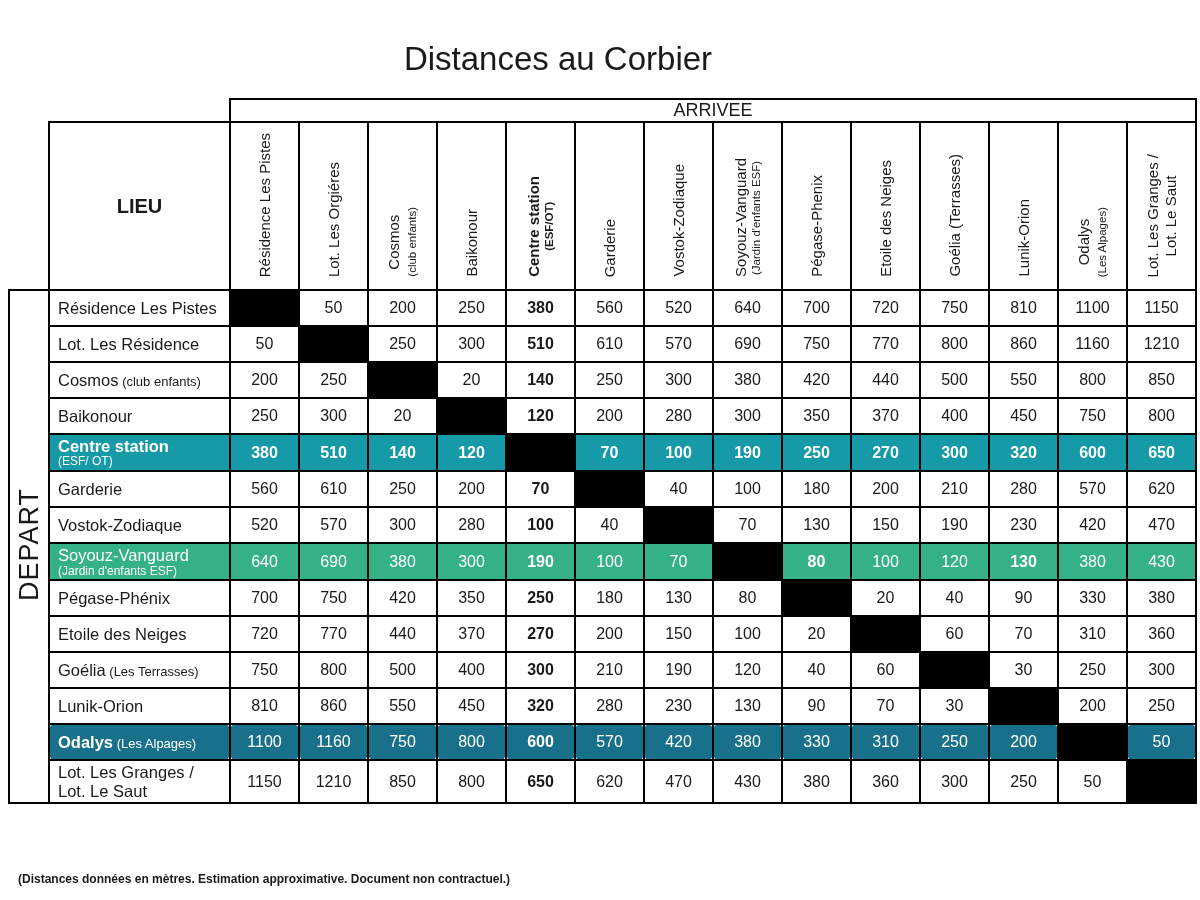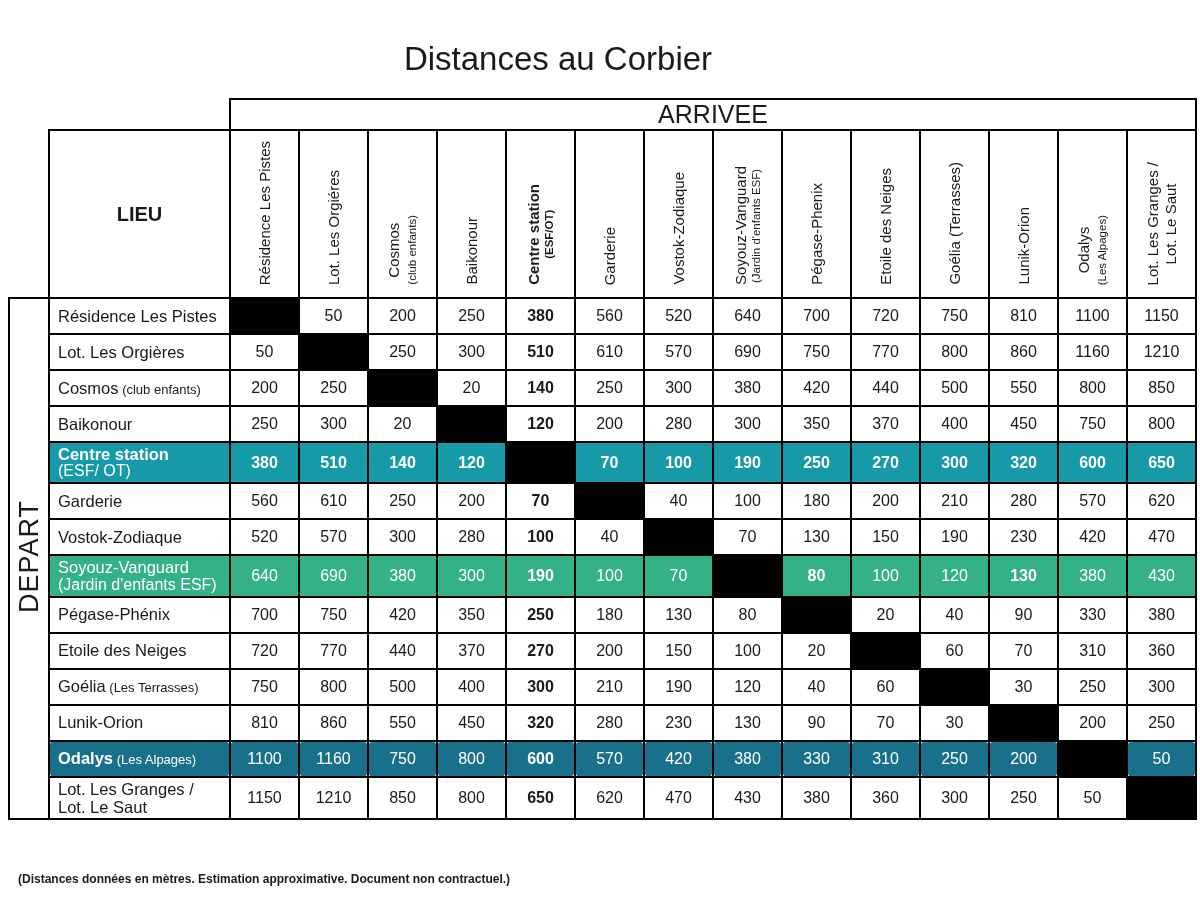--- a/index.html
+++ b/index.html
@@ -8,37 +8,37 @@
     font-family:"Liberation Sans", sans-serif; color:#1a1a1a; overflow:hidden;
   }
   .title {
     position:absolute; top:40px; left:0; width:1116px;
     text-align:center; font-size:33px; color:#1a1a1a;
   }
   table.dist { position:absolute; left:8px; top:98px; border-collapse:collapse; table-layout:fixed; }
   .c-depart { width:40px; } .c-label { width:181px; } .c-data { width:69px; }
   td, th { border:2px solid #000; padding:0; box-sizing:border-box; }
   td.no-border { border:none; }
-  td.arrivee { height:16px; text-align:center; font-size:25px; font-weight:normal; }
+  td.arrivee { height:16px; text-align:center; font-size:18px; font-weight:normal; }
   th.lieu { text-align:center; vertical-align:middle; font-size:20px; font-weight:bold; }
   th.col-head { height:168px; vertical-align:bottom; text-align:center; padding-bottom:8px; font-weight:normal; }
   .vert {
     display:inline-block; writing-mode:vertical-rl; transform:rotate(180deg);
     font-size:15px; line-height:1.18; white-space:nowrap;
   }
   .vert .line { display:block; }
   .vert .small { font-size:11.5px; }
   .vert.bold { font-weight:bold; }
   td.depart { vertical-align:middle; text-align:center; }
   .vert-depart {
     display:inline-block; writing-mode:vertical-rl; transform:rotate(180deg);
     font-size:27px; letter-spacing:1px;
   }
   td.row-label { height:36px; text-align:left; vertical-align:middle; padding:2px 4px 2px 8px; font-size:16.5px; line-height:1.12; }
-  td.row-label .sub-line { display:block; font-size:16px; line-height:1.05; }
+  td.row-label .sub-line { display:block; font-size:12px; line-height:1.05; }
   td.row-label .second-line { display:block; font-size:16.5px; line-height:1.12; }
   td.row-label .sub-inline { font-size:13px; }
   td.row-label .bold { font-weight:bold; }
   td.val { height:36px; text-align:center; vertical-align:middle; font-size:16px; }
   td.val.bold { font-weight:bold; }
   td.diag { background:var(--diag,#000); }
   .hl-teal     { background:var(--teal,#169aa8);     color:#fff; }
   .hl-green    { background:var(--green,#34b186);    color:#fff; }
   .hl-darkteal { background:var(--darkteal,#19708a); color:#fff;border-radius:6px; }
   .footer { position:absolute; left:18px; top:872px; font-size:12px; font-weight:bold; }
@@ -102,21 +102,21 @@
           <td class="val">520</td>
           <td class="val">640</td>
           <td class="val">700</td>
           <td class="val">720</td>
           <td class="val">750</td>
           <td class="val">810</td>
           <td class="val">1100</td>
           <td class="val">1150</td>
         </tr>
         <tr class="data-row">
-          <td class="row-label"><span>Lot. Les Orgières</span></td>
+          <td class="row-label"><span>Lot. Les Résidence</span></td>
           <td class="val">50</td>
           <td class="diag"></td>
           <td class="val">250</td>
           <td class="val">300</td>
           <td class="val bold">510</td>
           <td class="val">610</td>
           <td class="val">570</td>
           <td class="val">690</td>
           <td class="val">750</td>
           <td class="val">770</td>

